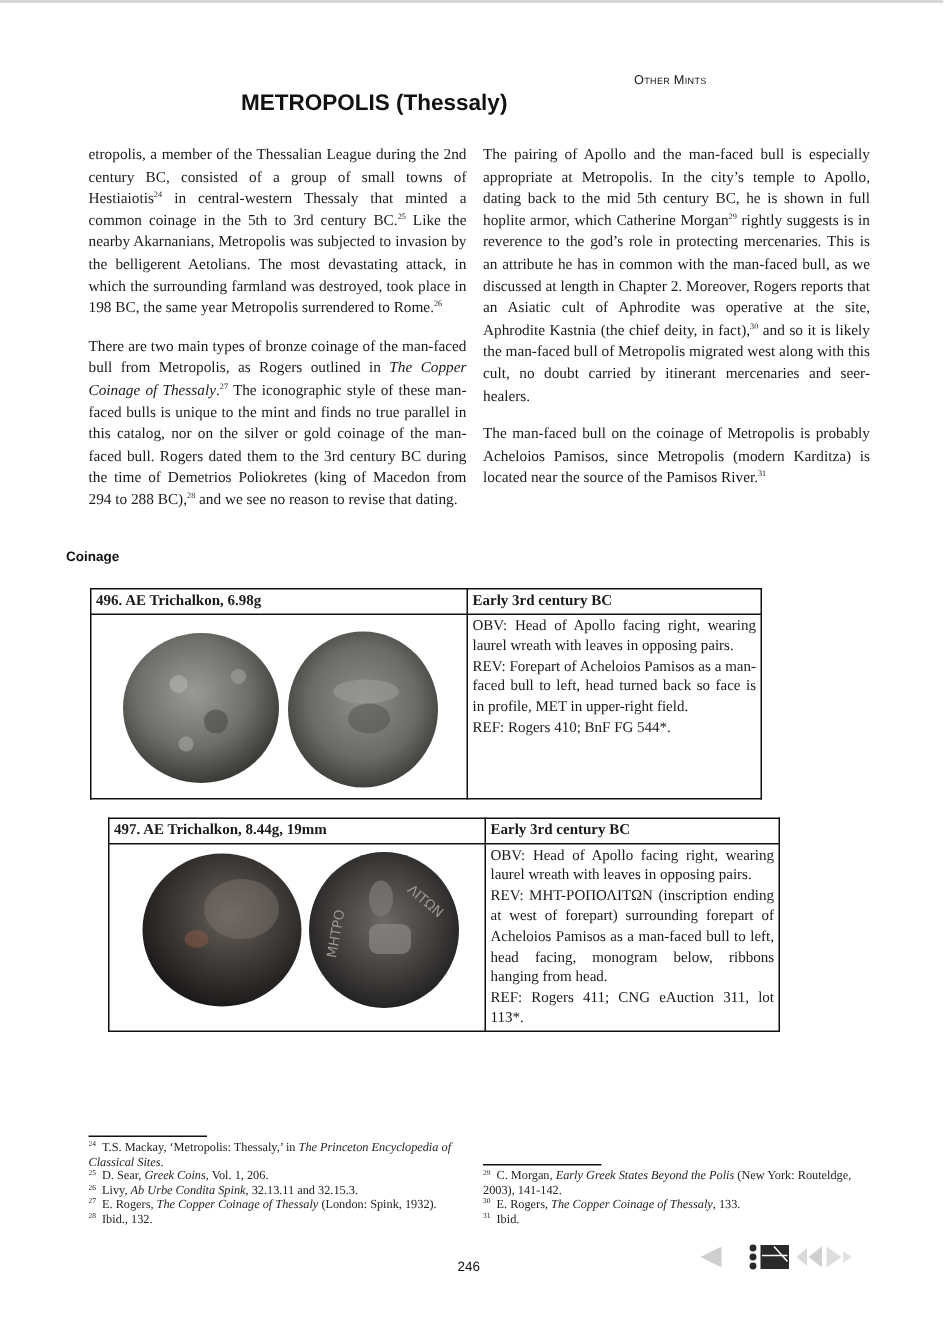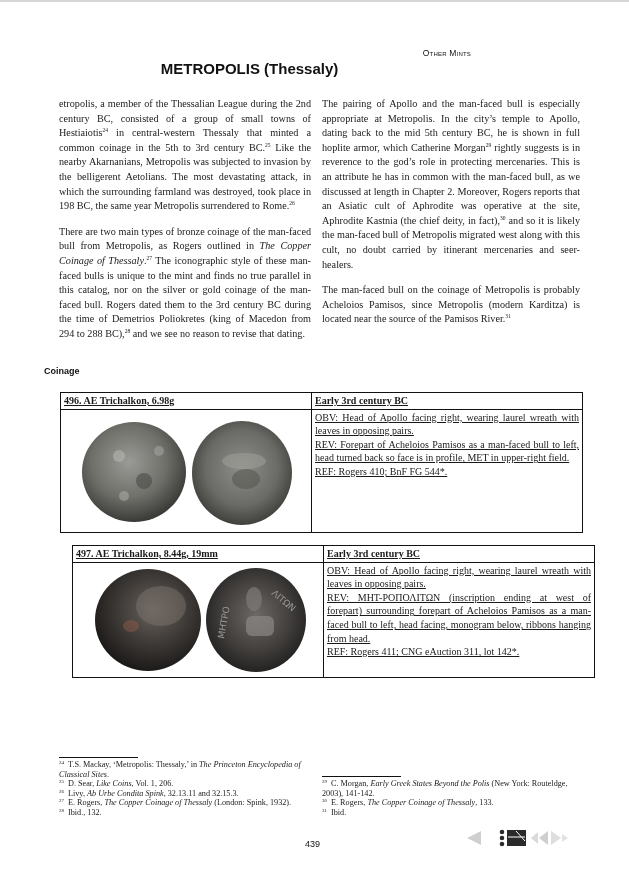--- a/index.html
+++ b/index.html
@@ -25,22 +25,22 @@
   }
   .col.left { left: 59px; }
   .col.right { left: 322px; width: 258px; }
   .col p { margin: 0 0 11px 0; }
   sup { font-size: 5.5px; line-height: 0; vertical-align: 4px; }
   .section-label {
     position: absolute; left: 44px; top: 366px;
     font-family: "Liberation Sans", sans-serif; font-weight: bold; font-size: 9px; color: #111;
   }
   table.coin {
-    position: absolute; left: 60px; width: 523px;
-    border-collapse: collapse; font-size: 10px; line-height: 13.6px; text-decoration: underline;
+    position: absolute; left: 60px; width: 448px;
+    border-collapse: collapse; font-size: 10px; line-height: 13.6px;
   }
   table.coin td { border: 1px solid #111; padding: 1px 3px; vertical-align: top; }
   table.coin td.hd { font-weight: bold; height: 13px; }
   table.coin td.left-cell { width: 244px; }
   table.coin td.desc { text-align: justify; }
   .coin-imgs { position: relative; height: 100%; }
   .desc-line { display: block; }
   .fn-rule { position: absolute; height: 1px; background: #111; width: 79px; }
   .footnotes {
     position: absolute; font-size: 8.2px; line-height: 9.6px; color: #222;
@@ -152,43 +152,43 @@
             <ellipse cx="178" cy="35" rx="8" ry="12" fill="#7d7a77" opacity="0.7"></ellipse>
             <text x="195" y="30" font-size="9" fill="#9a9794" font-family="DejaVu Sans, sans-serif" transform="rotate(40 195 30)">ΛΙΤΩΝ</text>
             <text x="148" y="75" font-size="9" fill="#9a9794" font-family="DejaVu Sans, sans-serif" transform="rotate(-80 148 75)">ΜΗΤΡΟ</text>
           </g>
         </svg>
       </div>
     </td>
     <td class="desc">
       <span class="desc-line">OBV: Head of Apollo facing right, wearing laurel wreath with leaves in opposing pairs.</span>
       <span class="desc-line">REV: ΜΗΤ-ΡΟΠΟΛΙΤΩΝ (inscription ending at west of forepart) surrounding forepart of Acheloios Pamisos as a man-faced bull to left, head facing, monogram below, ribbons hanging from head.</span>
-      <span class="desc-line">REF: Rogers 411; CNG eAuction 311, lot 142*.</span>
+      <span class="desc-line">REF: Rogers 411; CNG eAuction 311, lot 113*.</span>
     </td>
   </tr>
 </tbody>
   </table>
 
 <div class="fn-rule" style="left:59px; top:757px;"></div>
 <div class="footnotes" style="left:59px; top:760px; width:252px;" id="fn-left">
     <div><sup>24</sup>T.S. Mackay, ‘Metropolis: Thessaly,’ in <i>The Princeton Encyclopedia of Classical Sites</i>.</div>
-    <div><sup>25</sup>D. Sear, <i>Like Coins</i>, Vol. 1, 206.</div>
+    <div><sup>25</sup>D. Sear, <i>Greek Coins</i>, Vol. 1, 206.</div>
     <div><sup>26</sup>Livy, <i>Ab Urbe Condita Spink</i>, 32.13.11  and  32.15.3.</div>
     <div><sup>27</sup>E. Rogers, <i>The Copper Coinage of Thessaly</i> (London: Spink, 1932).</div>
     <div><sup>28</sup>Ibid., 132.</div>
   </div>
 
 <div class="fn-rule" style="left:322px; top:776px;"></div>
 <div class="footnotes" style="left:322px; top:779px; width:258px;" id="fn-right">
     <div><sup>29</sup>C. Morgan, <i>Early Greek States Beyond the Polis</i> (New York: Routeldge, 2003),  141-142.</div>
     <div><sup>30</sup>E. Rogers, <i>The Copper Coinage of Thessaly</i>, 133.</div>
     <div><sup>31</sup>Ibid.</div>
   </div>
 
-<div class="page-num">439</div>
+<div class="page-num">246</div>
 
 <div class="nav" style="left:465px;">
   <svg width="18" height="18">
     <polygon points="16,2 16,16 2,9" fill="#cfcfcf"></polygon>
   </svg>
 </div>
 <div class="nav" style="left:499px;">
   <svg width="28" height="18">
     <circle cx="3" cy="3" r="2.3" fill="#2a2a2a"></circle>
     <circle cx="3" cy="9" r="2.3" fill="#2a2a2a"></circle>

